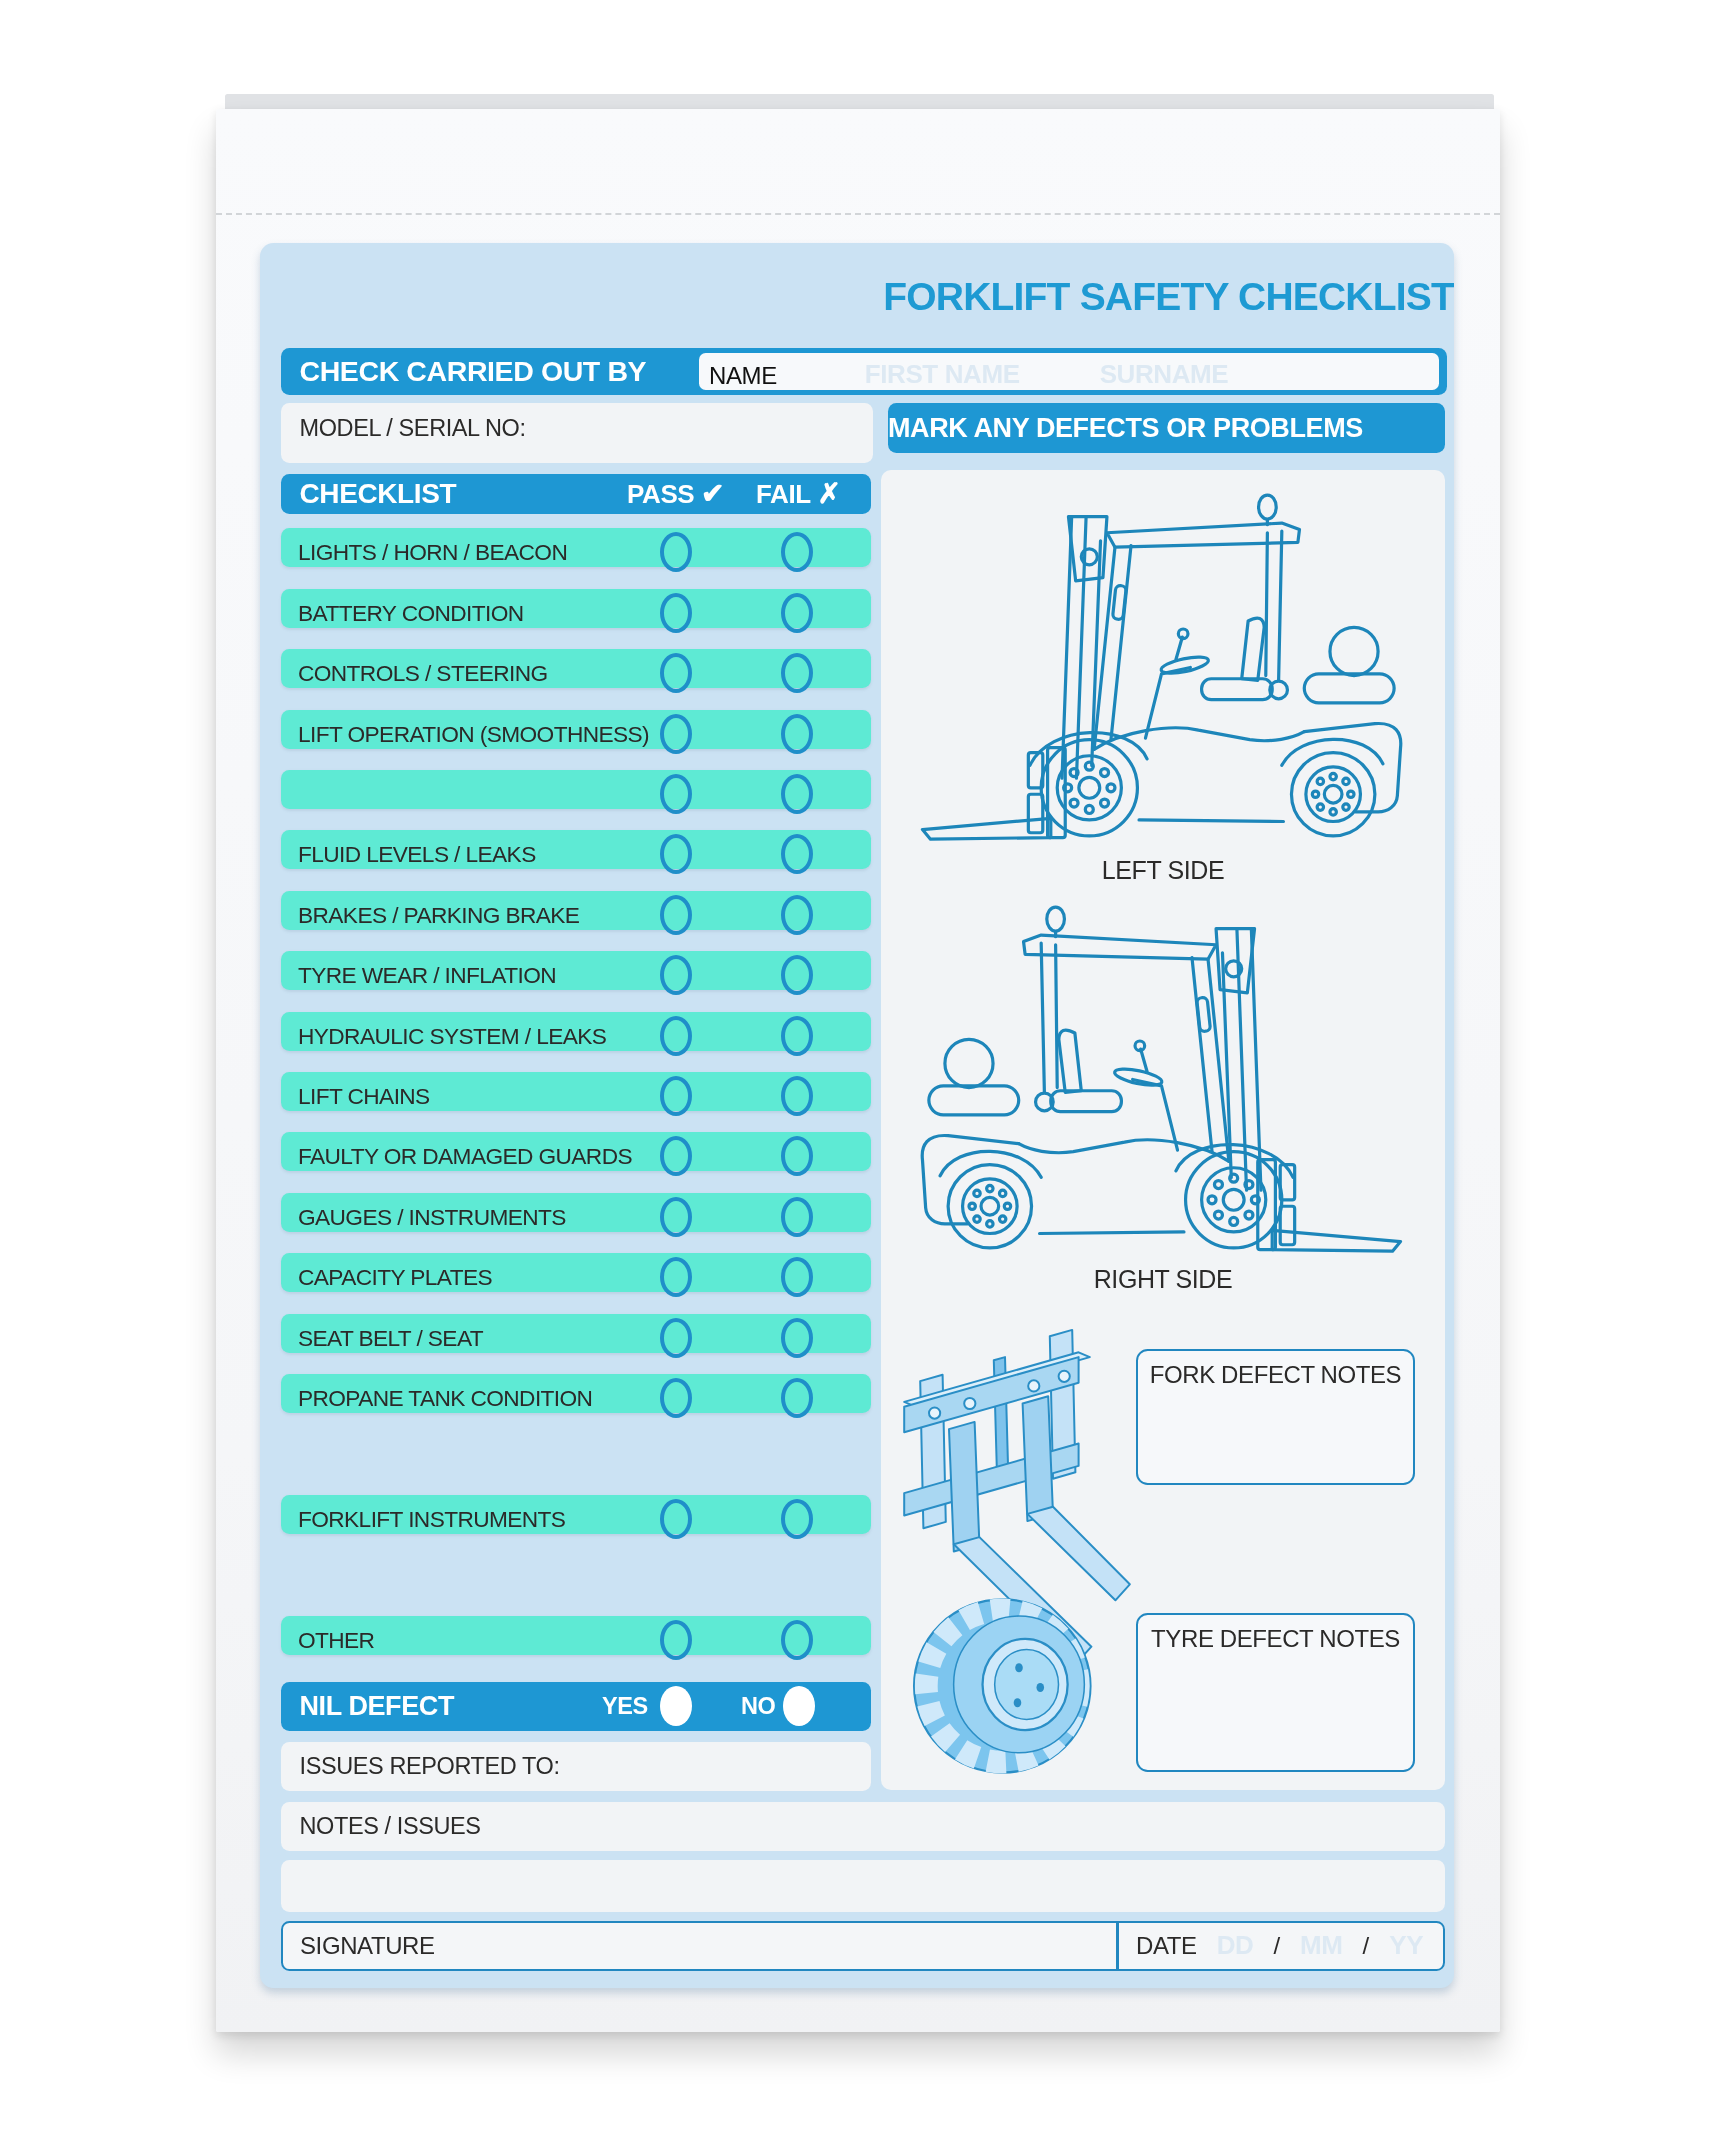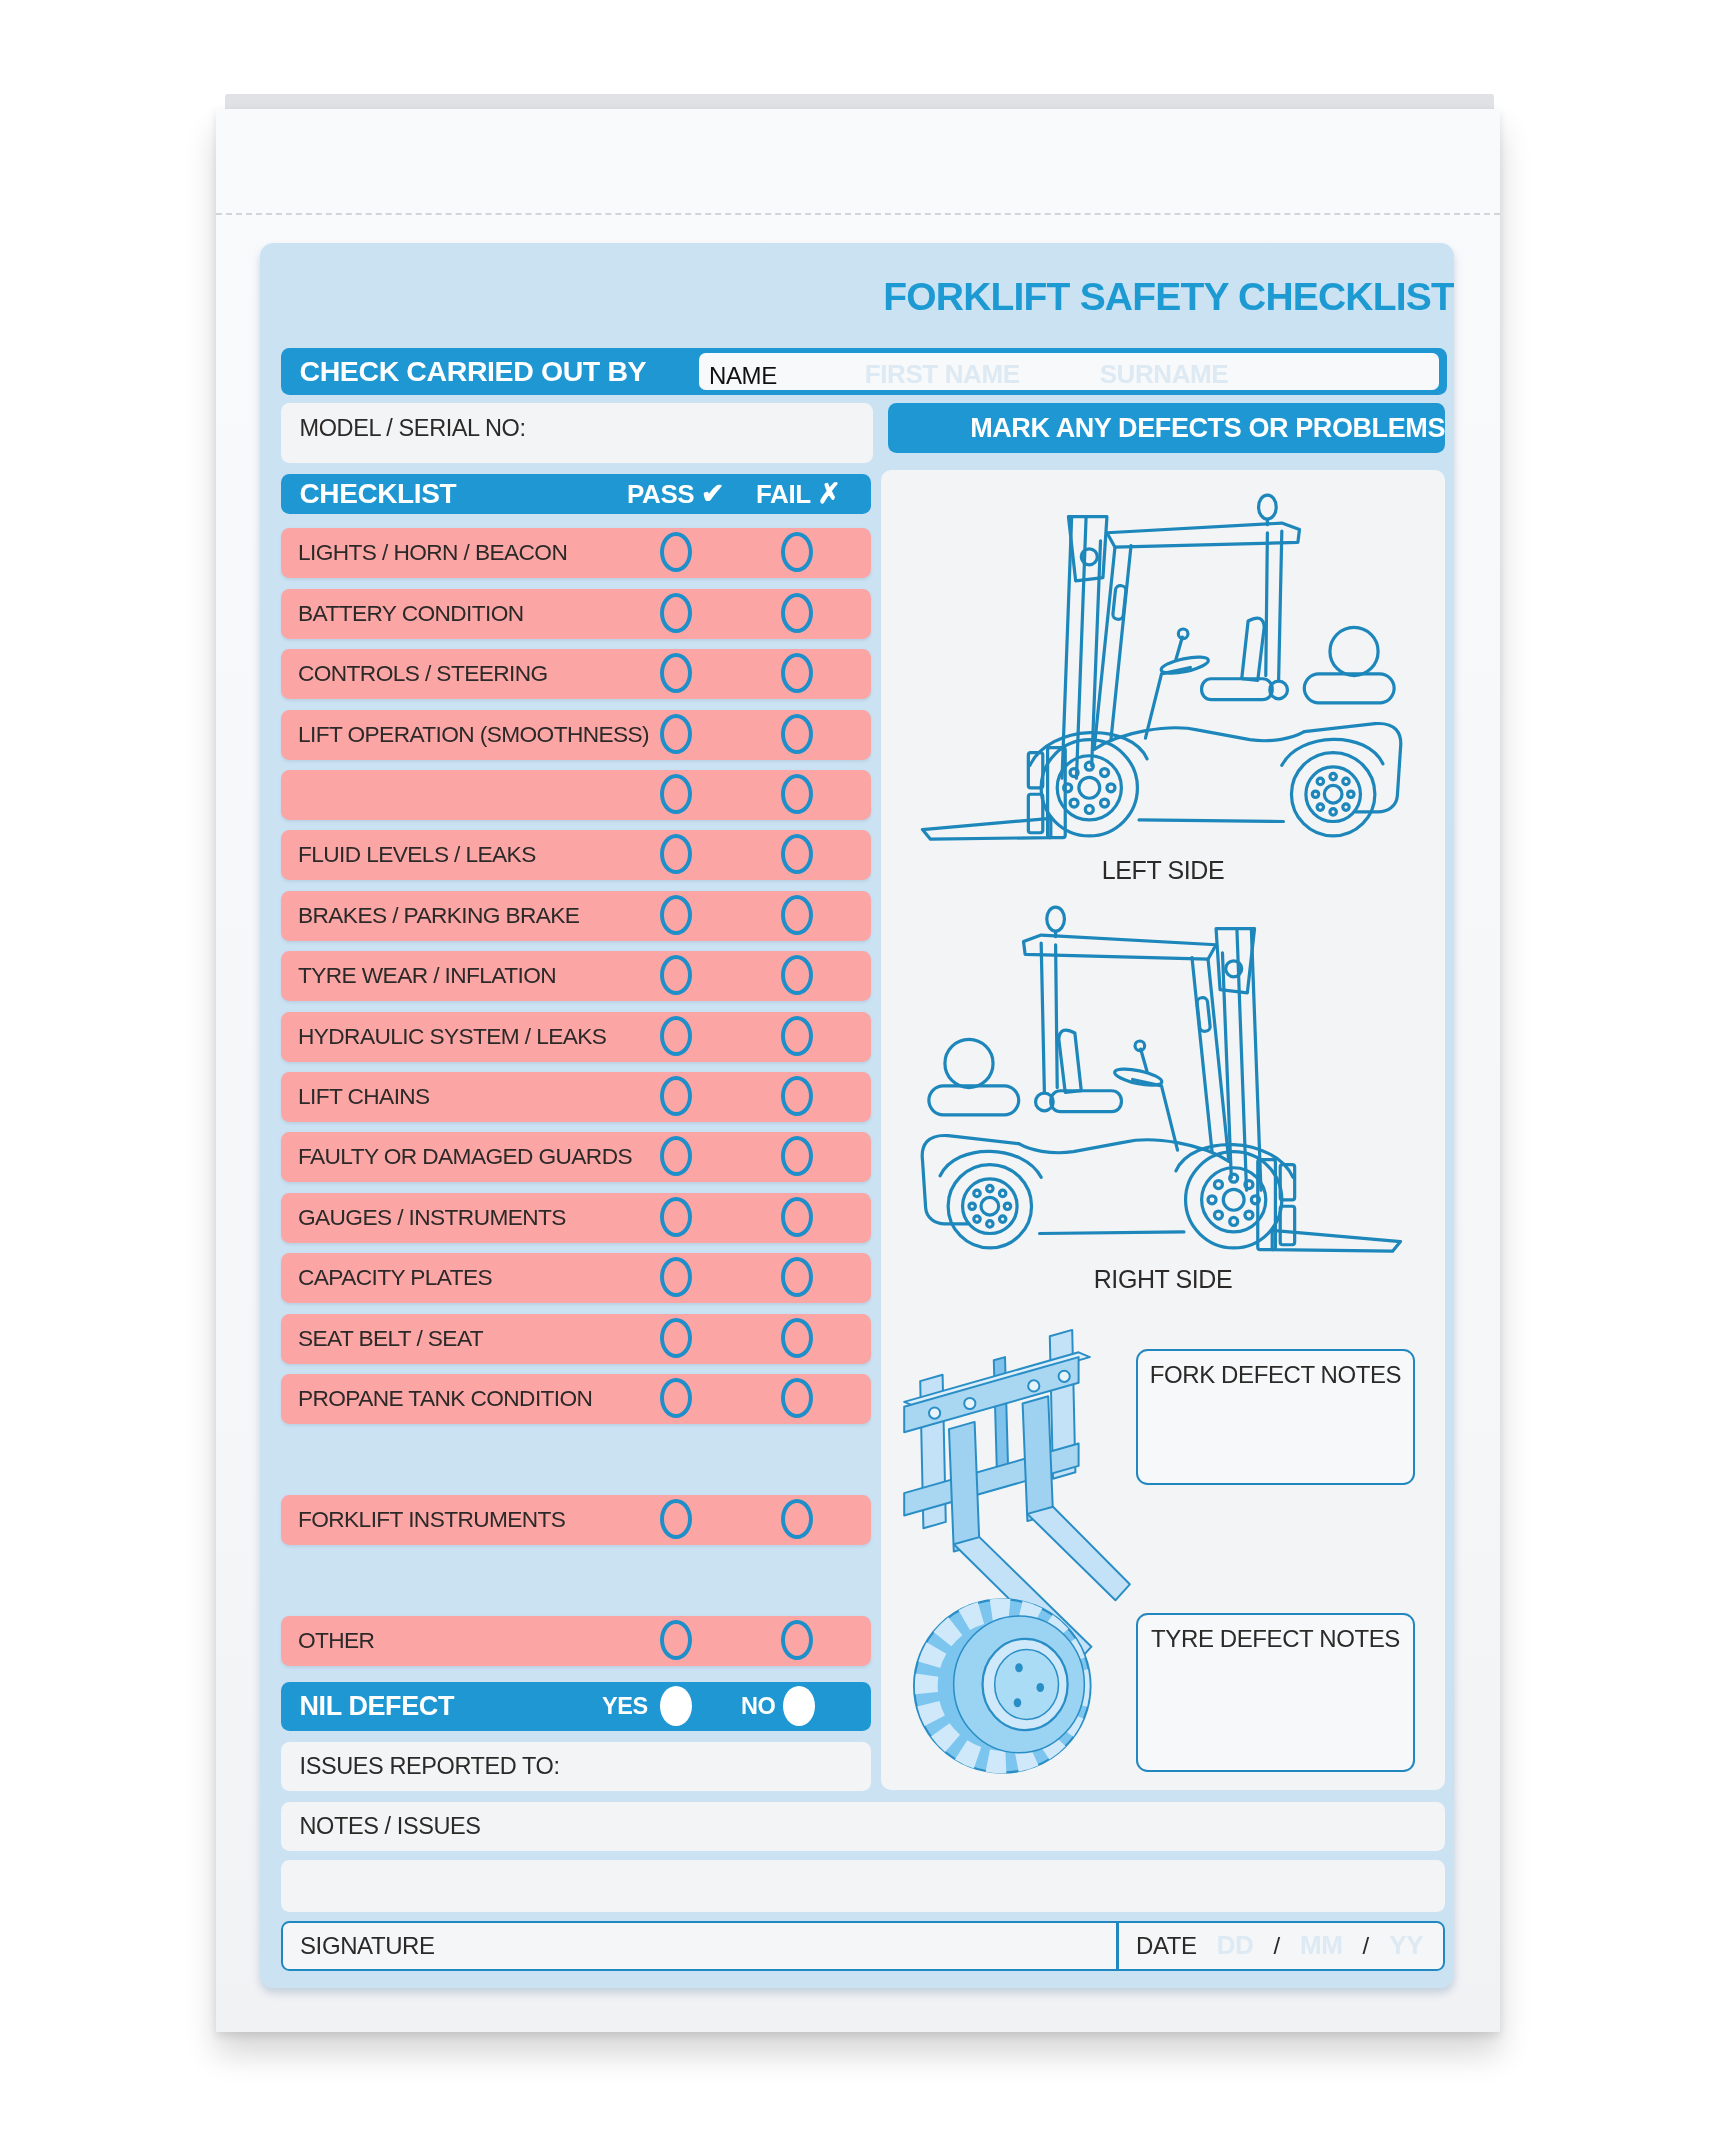--- a/index.html
+++ b/index.html
@@ -23,31 +23,31 @@
   .carried-label{position:absolute;left:18.5px;top:0;line-height:47px;font-size:28.5px;font-weight:700;color:#ffffff;letter-spacing:-0.4px;}
   .name-input{position:absolute;left:418px;top:5px;width:740px;height:37px;background:#f7f9fb;border-radius:6.7px;display:flex;align-items:flex-end;}
   .name-word{font-size:24px;color:#111111;margin-left:10px;letter-spacing:-0.4px;}
   .ph{font-weight:700;font-size:26px;color:#dde9f3;letter-spacing:-0.4px;}
   .ph.first{margin-left:88px;}
   .ph.sur{margin-left:80px;}
 
   
   .model-row{position:absolute;left:21px;top:160px;width:592px;height:60px;background:#f2f4f6;border-radius:8.4px;}
   .field-label{position:absolute;left:18.5px;top:0;font-size:23.5px;color:#2b2a29;letter-spacing:-0.4px;line-height:50px;}
-  .mark-header{position:absolute;left:628px;top:160px;width:557px;height:50px;border-radius:8.4px;text-align:right;line-height:50px;font-size:27px;font-weight:700;color:#ffffff;letter-spacing:-0.4px;}
+  .mark-header{position:absolute;left:628px;top:160px;width:557px;height:50px;border-radius:8.4px;text-align:left;line-height:50px;font-size:27px;font-weight:700;color:#ffffff;letter-spacing:-0.4px;}
 
   
   .check-header{position:absolute;left:21px;top:231px;width:590px;height:40px;border-radius:8.4px;color:#fff;}
   .check-header .h-label{position:absolute;left:18.5px;line-height:40px;font-size:28px;font-weight:700;letter-spacing:-0.4px;}
   .pf{position:absolute;line-height:40px;font-size:26px;font-weight:700;letter-spacing:-0.4px;}
   .pf.pass{left:346px;}
   .pf.fail{left:475px;}
   .pf .sym{font-size:28px;margin-left:6.7px;}
 
-  .row{position:absolute;left:21px;width:590px;height:50px;background:#fca5a5;border-radius:8.4px;box-shadow:0 1.7px 2.5px rgba(120,145,165,.18);text-align:center;}
+  .row{position:absolute;left:21px;width:590px;height:39px;background:#5eead4;border-radius:8.4px;box-shadow:0 1.7px 2.5px rgba(120,145,165,.18);text-align:center;}
   .row-label{position:absolute;left:17px;top:0;line-height:49px;font-size:22.7px;color:#2b2a29;letter-spacing:-0.6px;white-space:nowrap;}
   .circle{position:absolute;top:4.2px;width:32px;height:40px;border:4.2px solid #1f8fc9;border-radius:50%;box-sizing:border-box;background:transparent;}
   .circle.pass{left:379px;}
   .circle.fail{left:500px;}
 
   
   .nil-bar{position:absolute;left:21px;top:1439px;width:590px;height:49px;border-radius:8.4px;color:#fff;}
   .nil-label{position:absolute;left:18.5px;line-height:49px;font-size:27px;font-weight:700;letter-spacing:-0.4px;}
   .yn-label{position:absolute;line-height:49px;font-size:23.5px;font-weight:700;letter-spacing:-0.4px;}
   .yn-label.yes{left:321px;}

